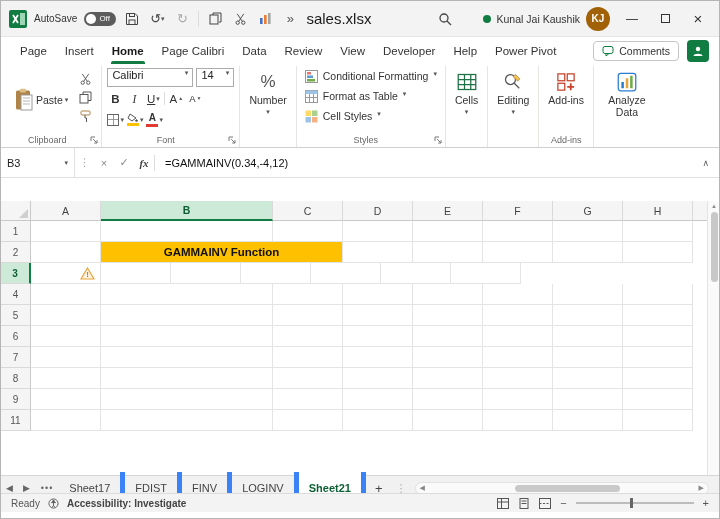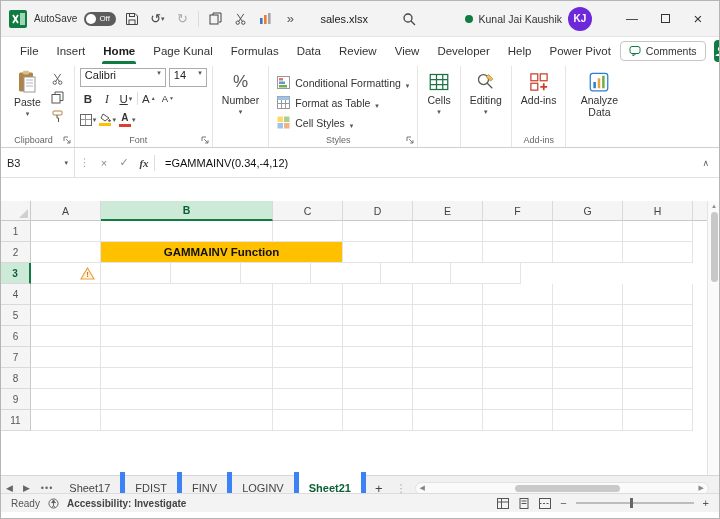--- a/index.html
+++ b/index.html
@@ -7,50 +7,50 @@
 body{font-family:"Liberation Sans",sans-serif;font-size:11px;color:#222;background:#fff;position:relative;overflow:hidden;border:1px solid #b5b5b5}
 .band{position:absolute;left:0;right:0}
 svg{display:block}
 .chv{font-size:7px;color:#555;line-height:7px}
 
 .titlebar{top:0;height:36px;background:#f3f3f3;border-bottom:1px solid #e6e6e6;display:flex;align-items:center;padding:0 8px;gap:7px}
 .toggle{min-width:32px;height:14px;border-radius:7px;background:#5c5c5c;color:#fff;font-size:8px;display:flex;align-items:center;gap:3px;padding:0 3px 0 2px}
 .tdot{width:10px;height:10px;border-radius:50%;background:#fff}
 .tic{width:18px;height:17px;display:flex;align-items:center;justify-content:center;color:#444;font-size:13px}
 .tsep{width:1px;height:16px;background:#dcdcdc}
-.filename{font-size:11px;color:#1a1a1a;margin-left:14px}
-.userblk{display:flex;align-items:center;gap:6px;margin:0 20px}
+.filename{font-size:15px;color:#1a1a1a;}
+.userblk{display:flex;align-items:center;gap:6px;margin:0 2px}
 .presence{width:8px;height:8px;border-radius:50%;background:#107C41}
-.avatar{width:24px;height:24px;border-radius:50%;background:#6d28d9;color:#fff;font-size:10px;font-weight:bold;display:flex;align-items:center;justify-content:center}
+.avatar{width:24px;height:24px;border-radius:50%;background:#a16207;color:#fff;font-size:10px;font-weight:bold;display:flex;align-items:center;justify-content:center}
 .winbtn{width:26px;height:26px;display:flex;align-items:center;justify-content:center;color:#333;font-size:12px}
 .maxbox{width:9px;height:9px;border:1px solid #333}
 
 .menubar{top:36px;height:27px;background:#fff;display:flex;align-items:center;padding:0 10px}
 .mtab{padding:0 9px;height:100%;display:flex;align-items:center;font-size:11.5px;color:#333;position:relative;white-space:nowrap}
 .mtab.active{font-weight:bold;color:#1a1a1a}
 .mtab.active::after{content:"";position:absolute;left:8px;right:8px;bottom:0;height:3px;background:#107C41;border-radius:2px 2px 0 0}
 .comments{margin-left:auto;border:1px solid #c8c6c4;border-radius:4px;padding:3px 8px;display:flex;gap:5px;align-items:center;background:#fff;font-size:10.5px;color:#333}
 .sharebtn{width:22px;height:22px;background:#107C41;border-radius:4px;margin-left:8px;display:flex;align-items:center;justify-content:center}
 
 .ribbon{top:63px;height:84px;background:#fff;border-bottom:1px solid #d1cfcd;display:flex;align-items:stretch;padding:2px 2px 0}
 .group{position:relative;padding:2px 5px 16px;border-right:1px solid #e7e5e3;display:flex}
 .glabel{position:absolute;bottom:2px;left:0;right:10px;text-align:center;font-size:9px;color:#666}
 .launcher{position:absolute;bottom:3px;right:3px}
-.bigbtn{display:flex;flex-direction:column;align-items:center;gap:2px;padding:2px 6px;font-size:10.5px;color:#333}
+.bigbtn{display:flex;align-items:center;gap:2px;padding:2px 6px;font-size:10.5px;color:#333}
 .smcol{display:flex;flex-direction:column;justify-content:flex-start;gap:2px;padding-top:2px}
 .sic{width:22px;height:17px;display:flex;align-items:center;justify-content:center;gap:2px}
 .fontcol{display:flex;flex-direction:column;gap:2px}
 .fontrow{display:flex;align-items:center;gap:3px;height:19px}
 .combo{border:1px solid #acacac;height:19px;display:flex;align-items:flex-start;justify-content:space-between;padding:0 4px;font-size:11px;background:#fff;gap:4px}
 .fbtn2{min-width:16px;height:17px;display:flex;align-items:center;justify-content:center;gap:1px;font-size:11.5px;color:#333}
 .bbold{font-weight:bold}.bital{font-style:italic;font-family:"Liberation Serif",serif}.bund{text-decoration:underline}
 .colorbar{display:flex;flex-direction:column;align-items:center;line-height:10px}
 .bar{width:12px;height:3px;margin-top:1px}
 .bigv{display:flex;flex-direction:column;align-items:center;justify-content:flex-start;padding:4px 4px 0;font-size:10.5px;color:#333;gap:2px;text-align:center}
-.styrow{display:flex;align-items:flex-end;gap:5px;height:19px;font-size:10.5px;color:#333;padding:0 3px;white-space:nowrap}
+.styrow{display:flex;align-items:flex-start;gap:5px;height:19px;font-size:10.5px;color:#333;padding:0 3px;white-space:nowrap}
 .stycol{display:flex;flex-direction:column;justify-content:flex-start;gap:1px;padding-top:2px}
 
 .fbar{top:147px;height:30px;background:#fff;border-bottom:1px solid #e1e1e1;display:flex;align-items:center}
 .namebox{width:74px;height:100%;padding:0 6px;display:flex;align-items:center;justify-content:space-between;border-right:1px solid #e1e1e1;font-size:11px}
 .fdots{color:#aaa;padding:0 4px;font-size:11px}
 .fbtn{width:20px;display:flex;justify-content:center;color:#888;font-size:11px}
 .fx{font-family:"Liberation Serif",serif;font-style:italic;font-weight:bold;color:#444}
 .fformula{padding-left:10px;font-size:11px;color:#111}
 .fchev{margin-left:auto;margin-right:10px;color:#666;font-size:9px}
 
@@ -154,25 +154,24 @@
     <span class="avatar">KJ</span>
   </span>
   <span class="winbtn">—</span>
   <span class="winbtn">
       <span class="maxbox"></span>
     </span>
   <span class="winbtn" style="font-size:15px">×</span>
 </div>
 
 <div class="band menubar">
-  <span class="mtab">File</span>
+  <span class="mtab">Page</span>
   <span class="mtab">Insert</span>
   <span class="mtab active">Home</span>
-  <span class="mtab">Page Kunal</span>
-  <span class="mtab">Formulas</span>
+  <span class="mtab">Page Calibri</span>
   <span class="mtab">Data</span>
   <span class="mtab">Review</span>
   <span class="mtab">View</span>
   <span class="mtab">Developer</span>
   <span class="mtab">Help</span>
   <span class="mtab">Power Pivot</span>
   <span class="comments">
     <svg width="12" height="12" viewBox="0 0 12 12" fill="none" stroke="#107C41">
         <rect x="1" y="1.5" width="10" height="7" rx="2"></rect>
         <path d="M4 8.5 L4 11 L7 8.5"></path>

